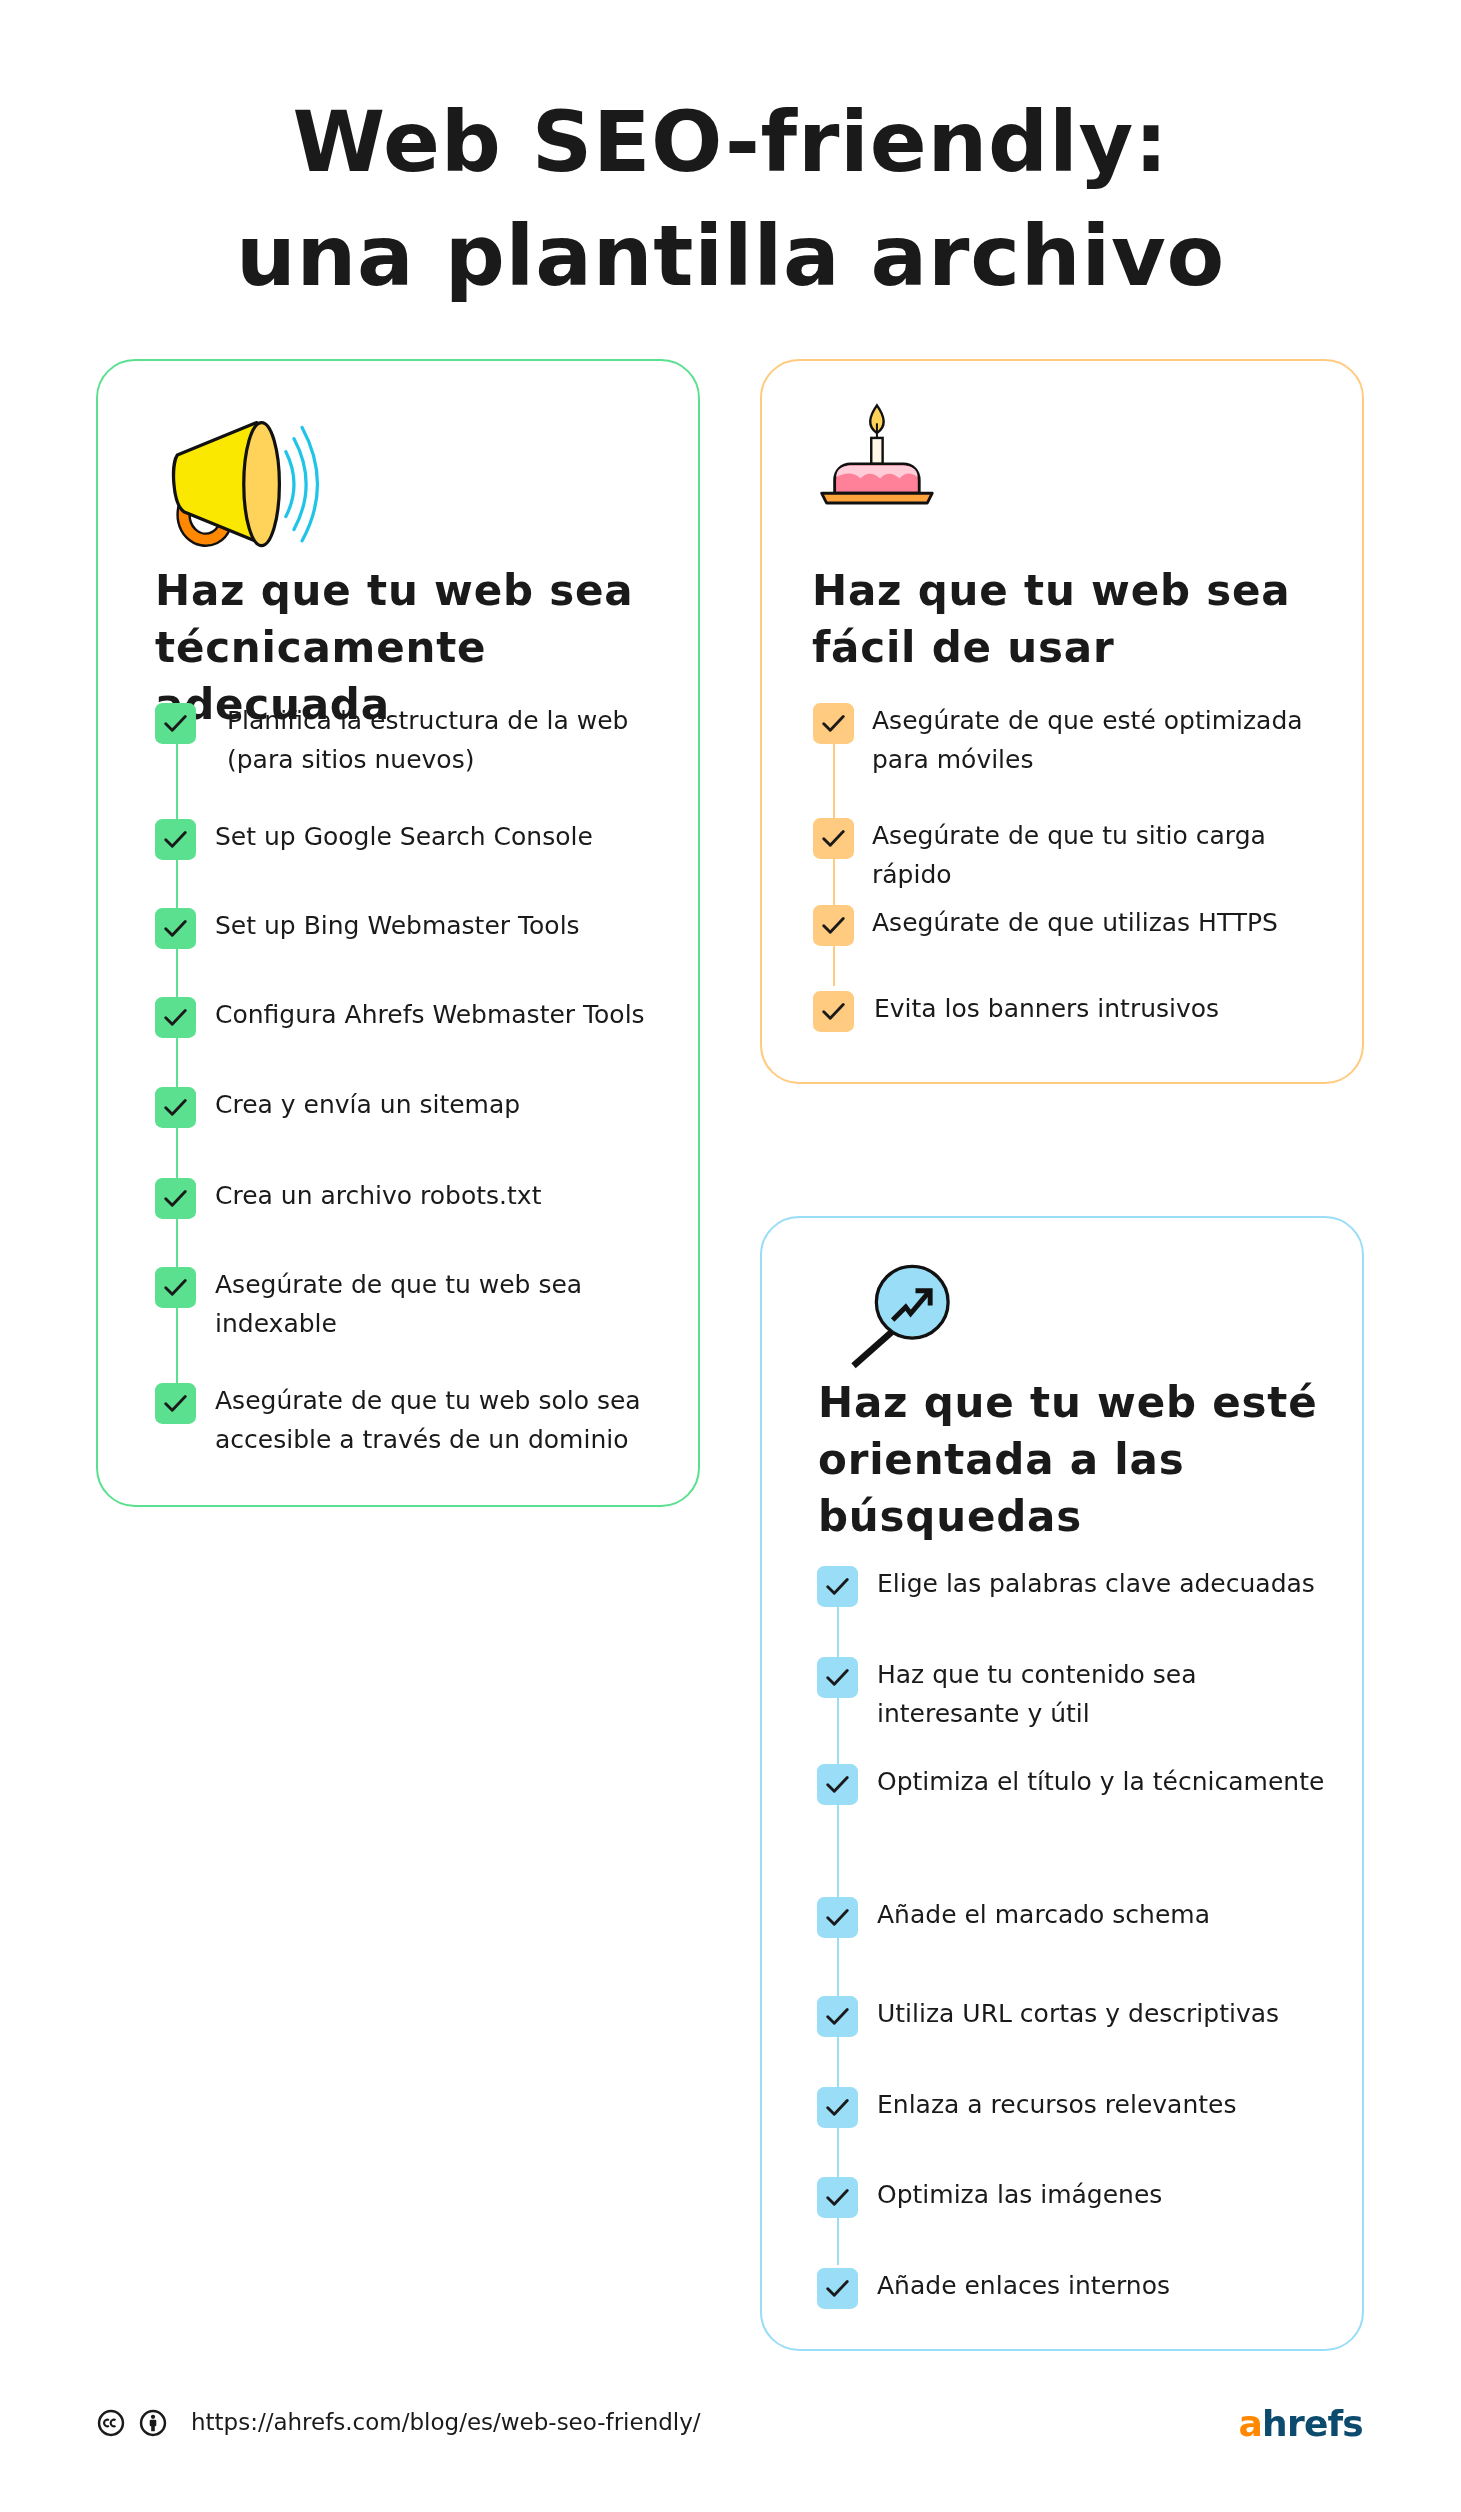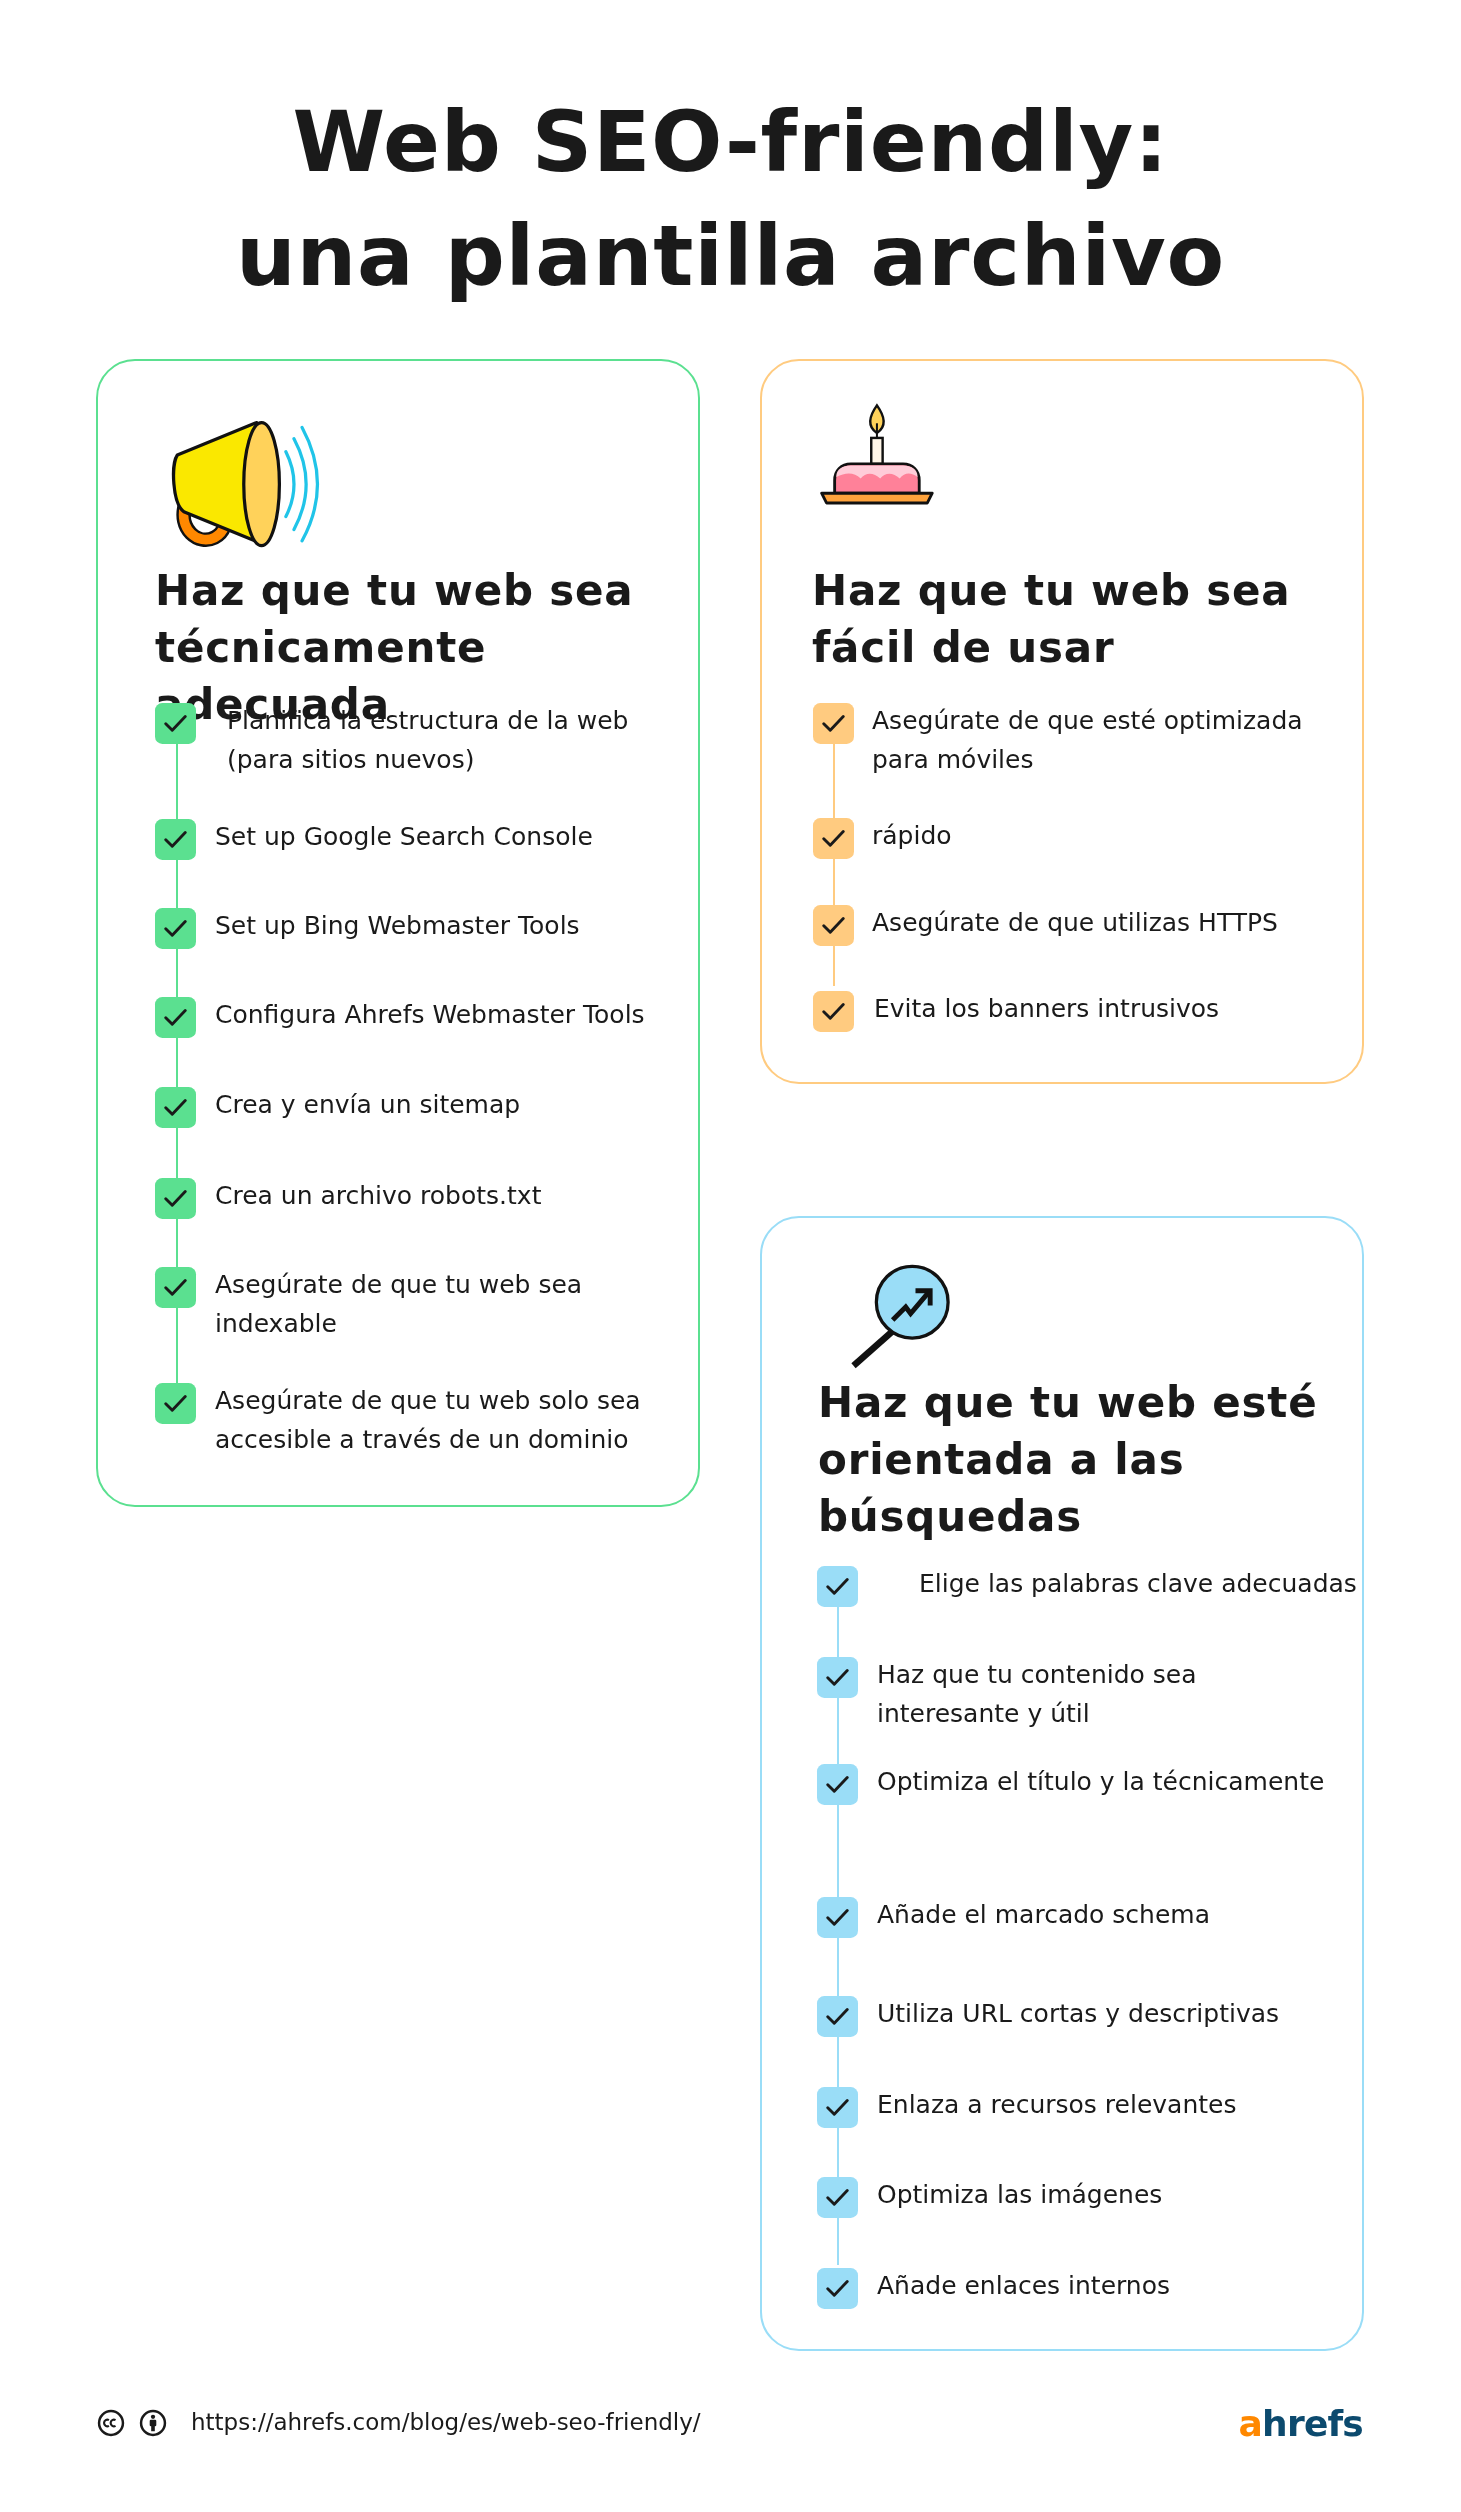--- a/index.html
+++ b/index.html
@@ -180,20 +180,21 @@
         <span>para móviles</span>
     </div>
   </div>
   <div class="item" style="top:457px;">
     <div class="check" style="left:51px; top:0; background:#FFCB80;">
       <svg width="23" height="19.5" viewBox="0 0 28 24">
           <path d="M2 12 L10 20 L26 3" fill="none" stroke="#1a1a1a" stroke-width="3.5" stroke-linecap="round" stroke-linejoin="round"></path>
         </svg>
     </div>
     <div class="itext" style="left:110px; top:-1.6px;">
+      <span>Asegúrate de que tu sitio carga</span>
         <span>rápido</span>
     </div>
   </div>
   <div class="item" style="top:544px;">
     <div class="check" style="left:51px; top:0; background:#FFCB80;">
       <svg width="23" height="19.5" viewBox="0 0 28 24">
           <path d="M2 12 L10 20 L26 3" fill="none" stroke="#1a1a1a" stroke-width="3.5" stroke-linecap="round" stroke-linejoin="round"></path>
         </svg>
     </div>
     <div class="itext" style="left:110px; top:-1.6px;">
@@ -227,21 +228,21 @@
   </div>
 
   <div class="rail" style="left:75px; top:365px; height:682px; background:#9ADDF7;"></div>
 
   <div class="item" style="top:348px;">
     <div class="check" style="left:55px; top:0; background:#9ADDF7;">
       <svg width="23" height="19.5" viewBox="0 0 28 24">
           <path d="M2 12 L10 20 L26 3" fill="none" stroke="#1a1a1a" stroke-width="3.5" stroke-linecap="round" stroke-linejoin="round"></path>
         </svg>
     </div>
-    <div class="itext" style="left:115px; top:-1.6px;margin-left:42px;">
+    <div class="itext" style="left:115px; top:-1.6px;">
       <span>Elige las palabras clave adecuadas</span>
     </div>
   </div>
   <div class="item" style="top:439px;">
     <div class="check" style="left:55px; top:0; background:#9ADDF7;">
       <svg width="23" height="19.5" viewBox="0 0 28 24">
           <path d="M2 12 L10 20 L26 3" fill="none" stroke="#1a1a1a" stroke-width="3.5" stroke-linecap="round" stroke-linejoin="round"></path>
         </svg>
     </div>
     <div class="itext" style="left:115px; top:-1.6px;">

